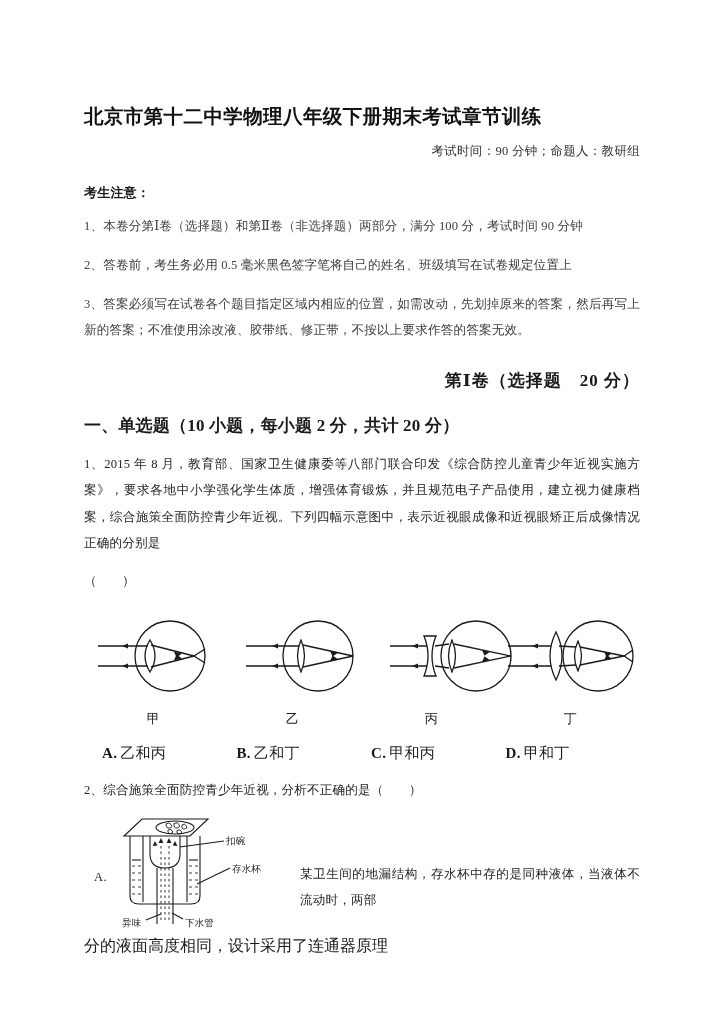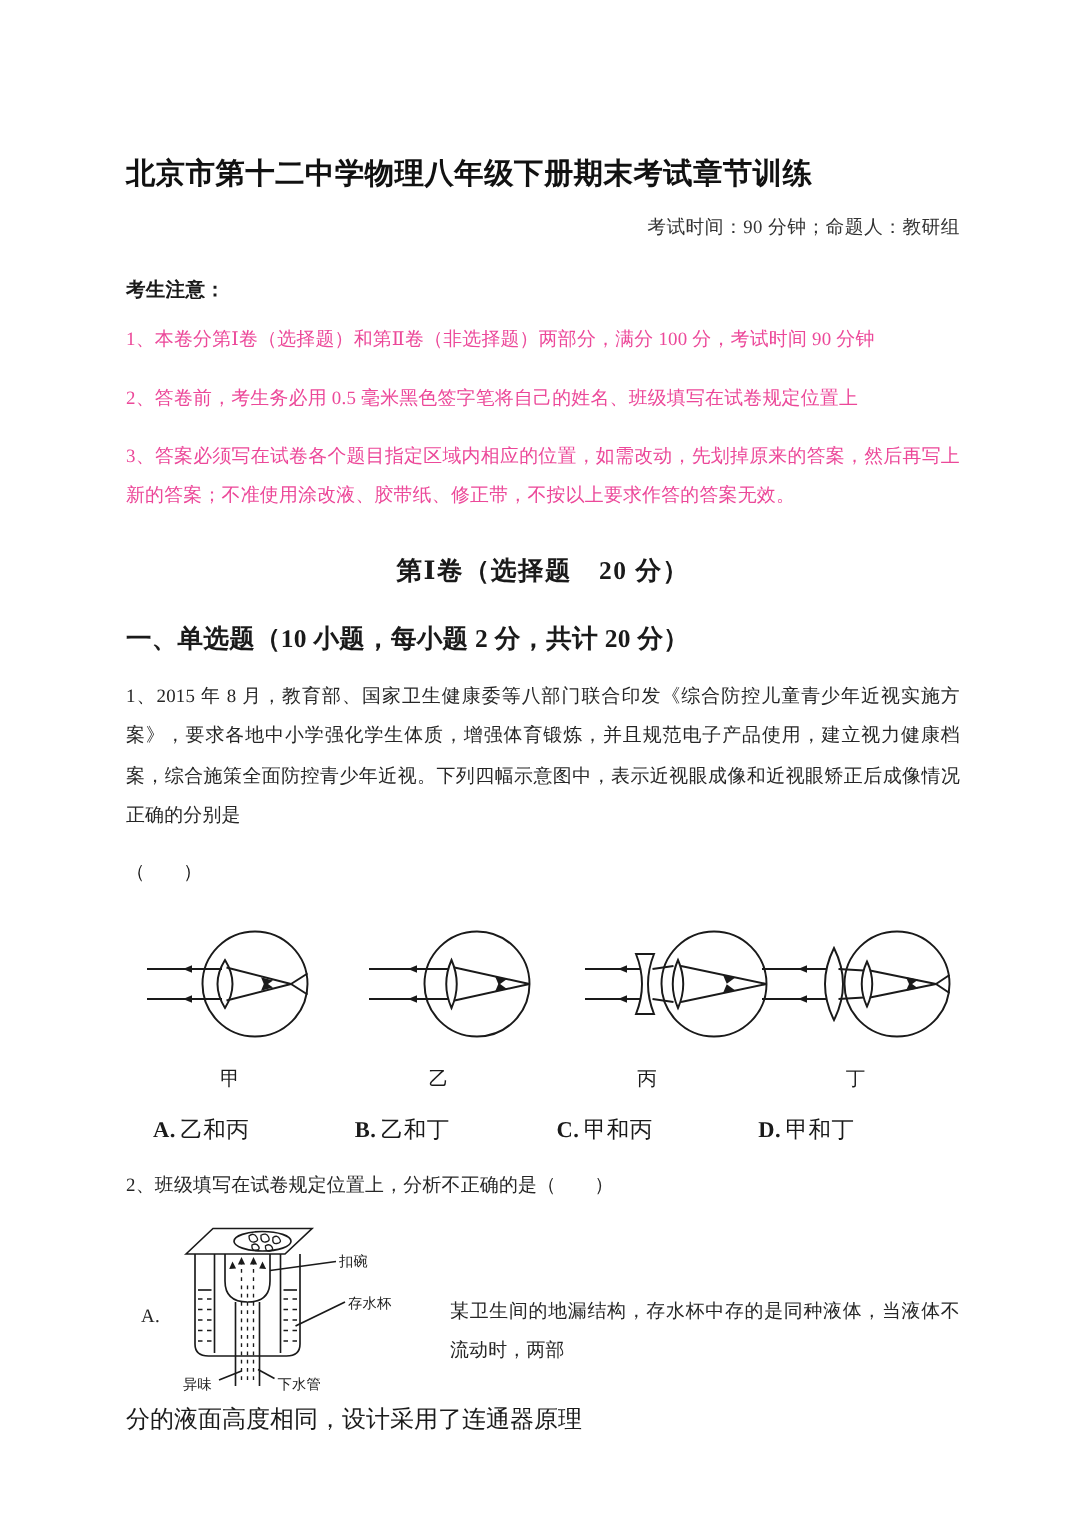--- a/index.html
+++ b/index.html
@@ -51,24 +51,24 @@
     font-weight: bold;
     margin-top: 24px;
     letter-spacing: 0.2px;
   }
   .para {
     font-size: 12.6px;
     line-height: 2.08;
     margin-top: 11px;
     text-align: justify;
     letter-spacing: 0.15px;
-    color: #ec4899;
+    color: #404040;
   }
   .section-title {
-    text-align: center;
+    text-align: right;
     font-size: 17px;
     font-weight: bold;
     margin-top: 26px;
     letter-spacing: 1px;
   }
   .subsection-title {
     font-size: 17px;
     font-weight: bold;
     margin-top: 22px;
     letter-spacing: 0.2px;
@@ -262,21 +262,21 @@
       <span>丁</span>
     </div>
 
     <div class="options">
       <div class="opt"><b>A.</b><span>乙和丙</span></div>
       <div class="opt"><b>B.</b><span>乙和丁</span></div>
       <div class="opt"><b>C.</b><span>甲和丙</span></div>
       <div class="opt"><b>D.</b><span>甲和丁</span></div>
     </div>
 
-    <p class="q-body"><span>2、</span><span>班级填写在试卷规定位置上，分析不正确的是（　　）</span></p>
+    <p class="q-body"><span>2、</span><span>综合施策全面防控青少年近视，分析不正确的是（　　）</span></p>
 
     <div class="q2-wrap clearfix">
       <div class="drain-float">
         <span class="drain-label-a">A.</span>
         <svg width="216" height="116" viewBox="0 0 216 116" xmlns="http://www.w3.org/2000/svg">
           <g stroke="#1a1a1a" stroke-width="1.1" fill="none">
 
             <path d="M40 20 L58 3 L124 3 L106 20 Z"></path>
 
             <ellipse cx="91" cy="11.5" rx="19" ry="6.5"></ellipse>

